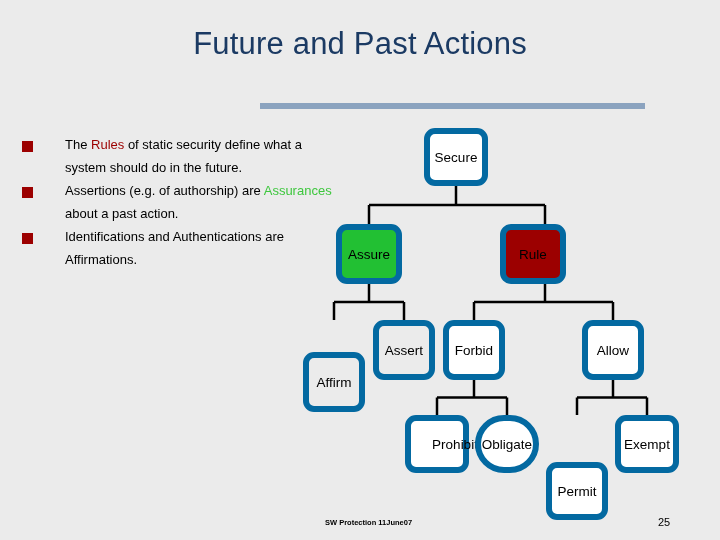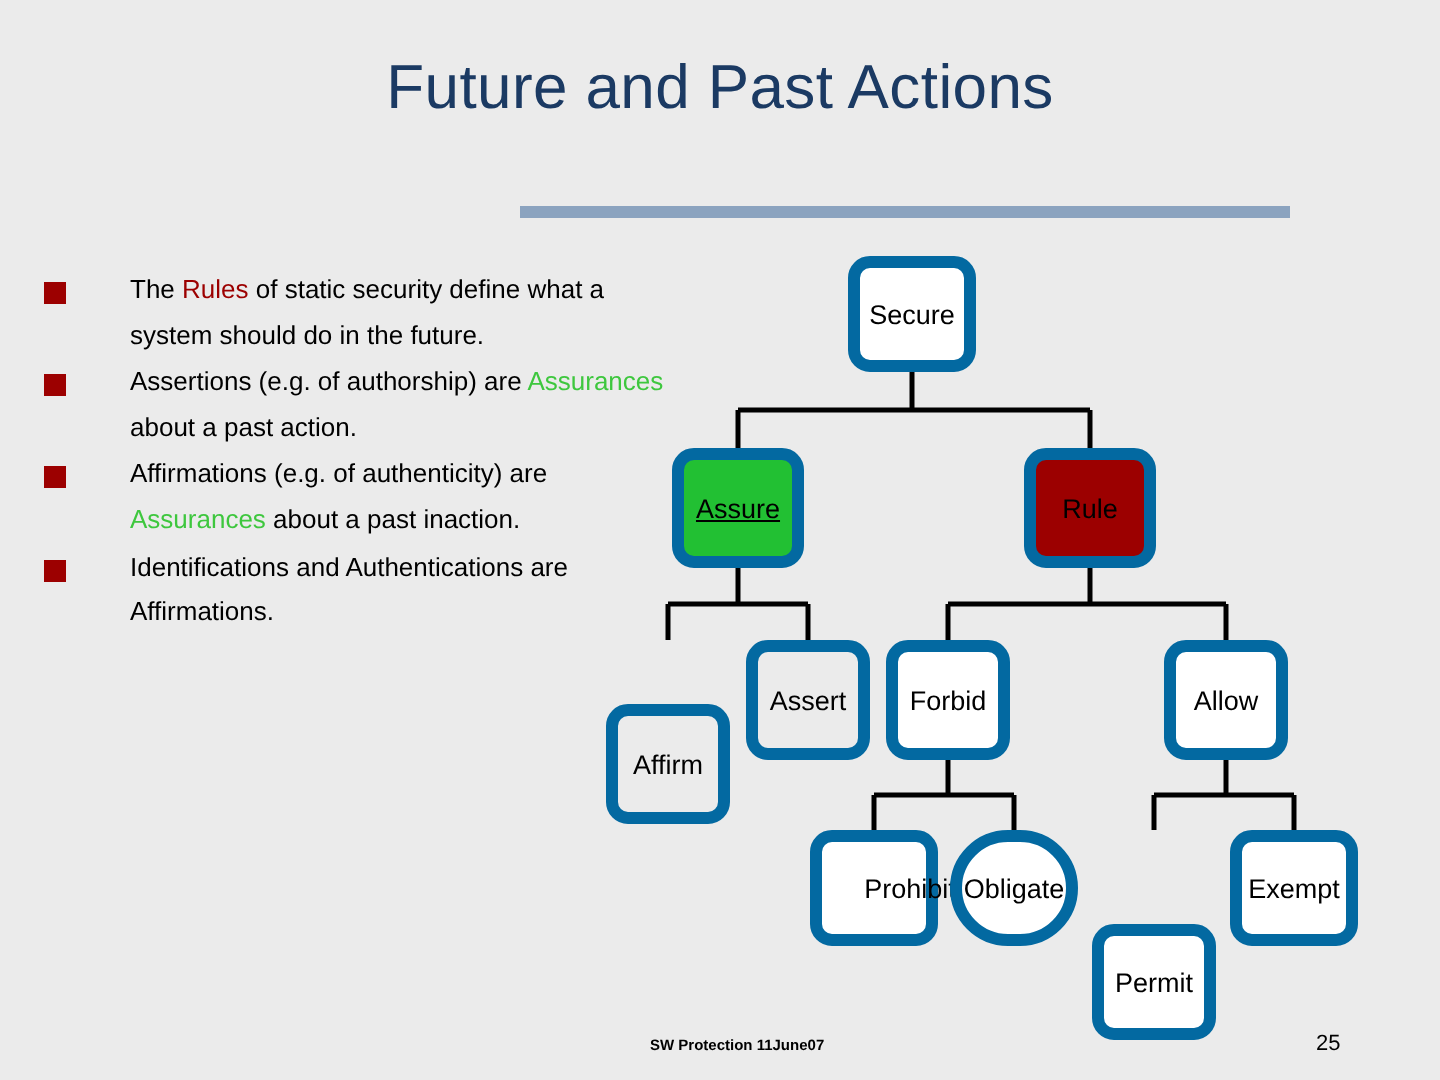--- a/index.html
+++ b/index.html
@@ -83,21 +83,21 @@
     box-sizing: border-box;
     display: flex;
     align-items: center;
     justify-content: center;
     font-size: 13.5px;
     color: #000;
     white-space: nowrap;
   }
   .fill-white { background: #ffffff; }
   .fill-none  { background: #ebebeb; }
-  .fill-green { background: #22c033; text-decoration: underline; }
+  .fill-green { background: #22c033; }
   .fill-red   { background: #9c0000; }
 
   
   #footer-text {
     position: absolute;
     left: 325px;
     top: 518px;
     font-size: 7.5px;
     color: #000;
     white-space: nowrap;
@@ -122,24 +122,20 @@
     <div class="bullet-row">
       <div class="bullet-marker"></div>
       <div class="bullet-text"><span>The </span><span class="kw-rule">Rules</span><span> of static security define what a system should do in the future.</span></div>
     </div>
     <div class="bullet-row">
       <div class="bullet-marker"></div>
       <div class="bullet-text"><span>Assertions (e.g. of authorship) are </span><span class="kw-assure">Assurances</span><span> about a past action.</span></div>
     </div>
     <div class="bullet-row">
       <div class="bullet-marker"></div>
-      <div class="bullet-text"><span>Affirmations (e.g. of authenticity) are </span><span class="kw-assure">Assurances</span><span> about a past inaction.</span></div>
-    </div>
-    <div class="bullet-row">
-      <div class="bullet-marker"></div>
       <div class="bullet-text"><span>Identifications and Authentications are Affirmations.</span></div>
     </div>
   </div>
 
 <div id="diagram">
   <svg id="diagram-edges" width="430" height="375">
       <line x1="166" y1="66" x2="166" y2="85" stroke="#000" stroke-width="2.5"></line>
       <line x1="79" y1="85" x2="255" y2="85" stroke="#000" stroke-width="2.5"></line>
       <line x1="79" y1="85" x2="79" y2="104" stroke="#000" stroke-width="2.5"></line>
       <line x1="255" y1="85" x2="255" y2="104" stroke="#000" stroke-width="2.5"></line>
@@ -159,21 +155,21 @@
       <line x1="287" y1="277.5" x2="357" y2="277.5" stroke="#000" stroke-width="2.5"></line>
       <line x1="287" y1="277.5" x2="287" y2="295" stroke="#000" stroke-width="2.5"></line>
       <line x1="357" y1="277.5" x2="357" y2="295" stroke="#000" stroke-width="2.5"></line>
     </svg>
 <div class="node-box fill-white" style="left: 134px; top: 8px; width: 64px; height: 58px;">
       <span>Secure</span>
     </div>
     <div class="node-box fill-green" style="left: 46px; top: 104px; width: 66px; height: 60px;">
       <span>Assure</span>
     </div>
-    <div class="node-box fill-red" style="left: 222px; top: 104px; width: 66px; height: 60px;">
+    <div class="node-box fill-red" style="left: 210px; top: 104px; width: 66px; height: 60px;">
       <span>Rule</span>
     </div>
     <div class="node-box fill-none" style="left: 13px; top: 200px; width: 62px; height: 60px; margin-top: 32px;">
       <span>Affirm</span>
     </div>
     <div class="node-box fill-none" style="left: 83px; top: 200px; width: 62px; height: 60px;">
       <span>Assert</span>
     </div>
     <div class="node-box fill-white" style="left: 153px; top: 200px; width: 62px; height: 60px;">
       <span>Forbid</span>

